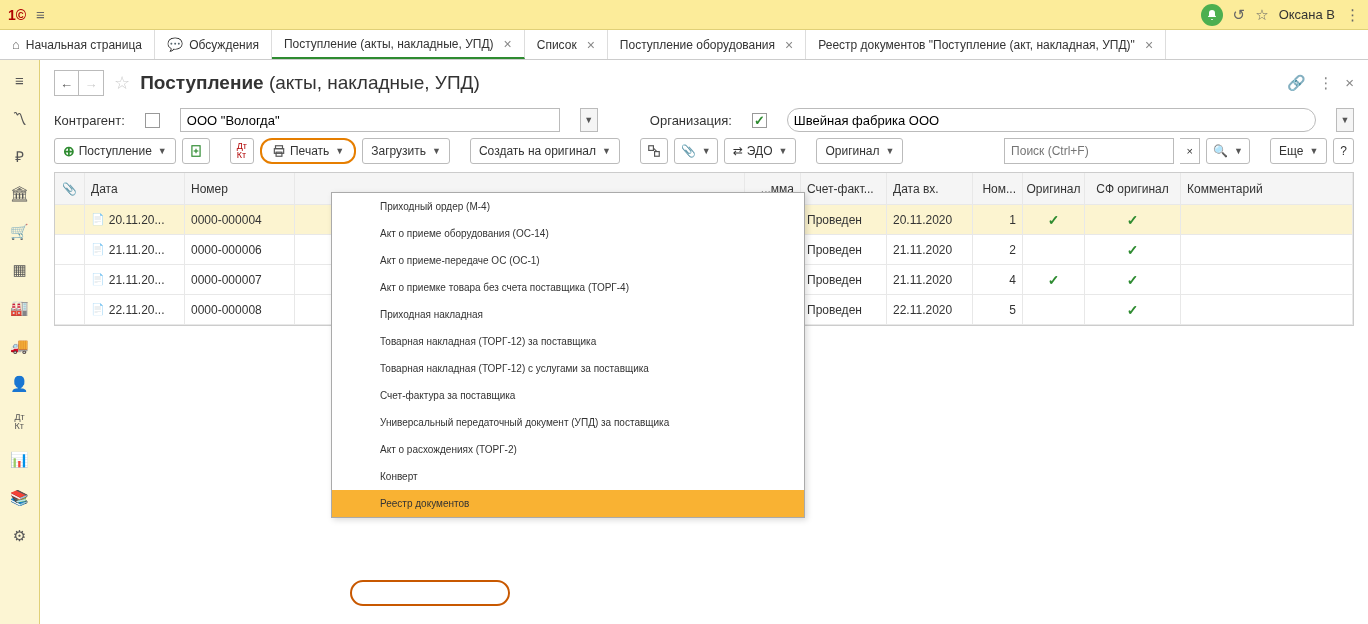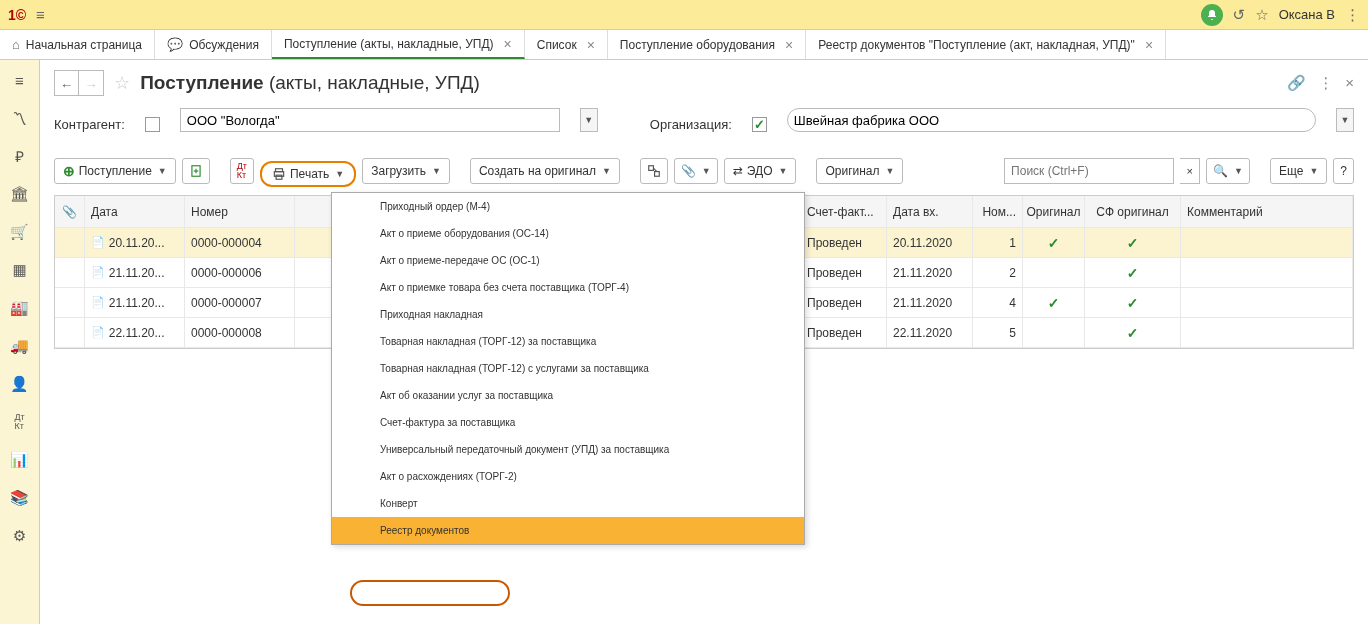--- a/index.html
+++ b/index.html
@@ -30,33 +30,33 @@
 
 
 .page-header { display: flex; align-items: center; gap: 10px; margin-bottom: 12px; }
 .nav-btn { width: 24px; height: 24px; border: 1px solid #bbb; background: #fff; display: flex; align-items: center; justify-content: center; cursor: pointer; font-size: 13px; color: #555; }
 .star-icon { color: #ccc; font-size: 18px; }
 .page-title { font-size: 19px; font-weight: normal; }
 .page-title .sub { font-weight: normal; }
 .page-header-right { margin-left: auto; display: flex; gap: 12px; color: #888; font-size: 15px; }
 
 
-.filter-row { display: flex; align-items: flex-end; gap: 20px; margin-bottom: 22px; }
+.filter-row { display: flex; align-items: center; gap: 20px; margin-bottom: 6px; }
 .filter-label { font-size: 13px; }
 .filter-input { border: 1px solid #bbb; height: 24px; padding: 0 6px; font-size: 13px; }
 .filter-drop { border: 1px solid #bbb; height: 24px; width: 18px; background: #f5f5f5; cursor: pointer; display: flex; align-items: center; justify-content: center; font-size: 9px; color: #555; }
 .checkbox-sm { width: 15px; height: 15px; border: 1px solid #999; display: inline-block; cursor: pointer; }
 .checkbox-sm.checked::after { content: '✓'; color: #2e8b30; font-weight: bold; display: block; text-align: center; line-height: 13px; }
 
 
 .toolbar { display: flex; align-items: center; gap: 6px; margin-bottom: 8px; flex-wrap: nowrap; }
 .tbtn { border: 1px solid #bbb; background: #fff; height: 26px; padding: 0 8px; display: flex; align-items: center; gap: 4px; cursor: pointer; font-size: 12px; border-radius: 3px; white-space: nowrap; }
 .tbtn.icon-only { padding: 0 6px; }
 .tbtn .caret { font-size: 9px; color: #555; margin-left: 2px; }
-.tbtn.highlighted { border: 2px solid #e67e00; border-radius: 12px; padding: 0 10px; margin-top: 7px; }
+.tbtn.highlighted { border: 2px solid #e67e00; border-radius: 12px; padding: 0 10px; }
 .tbtn-green-plus { color: #2e8b30; font-weight: bold; font-size: 14px; }
 .toolbar-sep { width: 8px; }
 .search-box { border: 1px solid #bbb; height: 26px; padding: 0 6px; width: 170px; font-size: 12px; color: #888; display: flex; align-items: center; }
 .search-clear { border: 1px solid #bbb; border-left: none; height: 26px; width: 20px; display: flex; align-items: center; justify-content: center; cursor: pointer; font-size: 11px; }
 
 
 .table-wrap { border: 1px solid #ccc; }
 .grid-row { display: flex; height: 30px; align-items: center; border-bottom: 1px solid #e8e8e8; font-size: 12px; }
 .grid-row.header { background: #f5f5f5; font-weight: normal; color: #333; height: 32px; }
 .grid-row.sel { background: #fcf4d0; }
@@ -331,21 +331,20 @@
 
     <div class="dropdown">
       <div id="dropdown-body">
           <div class="dropdown-item">Приходный ордер (М-4)</div>
           <div class="dropdown-item">Акт о приеме оборудования (ОС-14)</div>
           <div class="dropdown-item">Акт о приеме-передаче ОС (ОС-1)</div>
           <div class="dropdown-item">Акт о приемке товара без счета поставщика (ТОРГ-4)</div>
           <div class="dropdown-item">Приходная накладная</div>
           <div class="dropdown-item">Товарная накладная (ТОРГ-12) за поставщика</div>
           <div class="dropdown-item">Товарная накладная (ТОРГ-12) с услугами за поставщика</div>
-          <div class="dropdown-item">Акт об оказании услуг за поставщика</div>
           <div class="dropdown-item">Счет-фактура за поставщика</div>
           <div class="dropdown-item">Универсальный передаточный документ (УПД) за поставщика</div>
           <div class="dropdown-item">Акт о расхождениях (ТОРГ-2)</div>
           <div class="dropdown-item">Конверт</div>
           <div class="dropdown-item sel">Реестр документов</div>
         </div>
     </div>
     <div class="sel-ring" style="left:310px; top:520px; width:160px; height:26px;"></div>
 
   </div>

